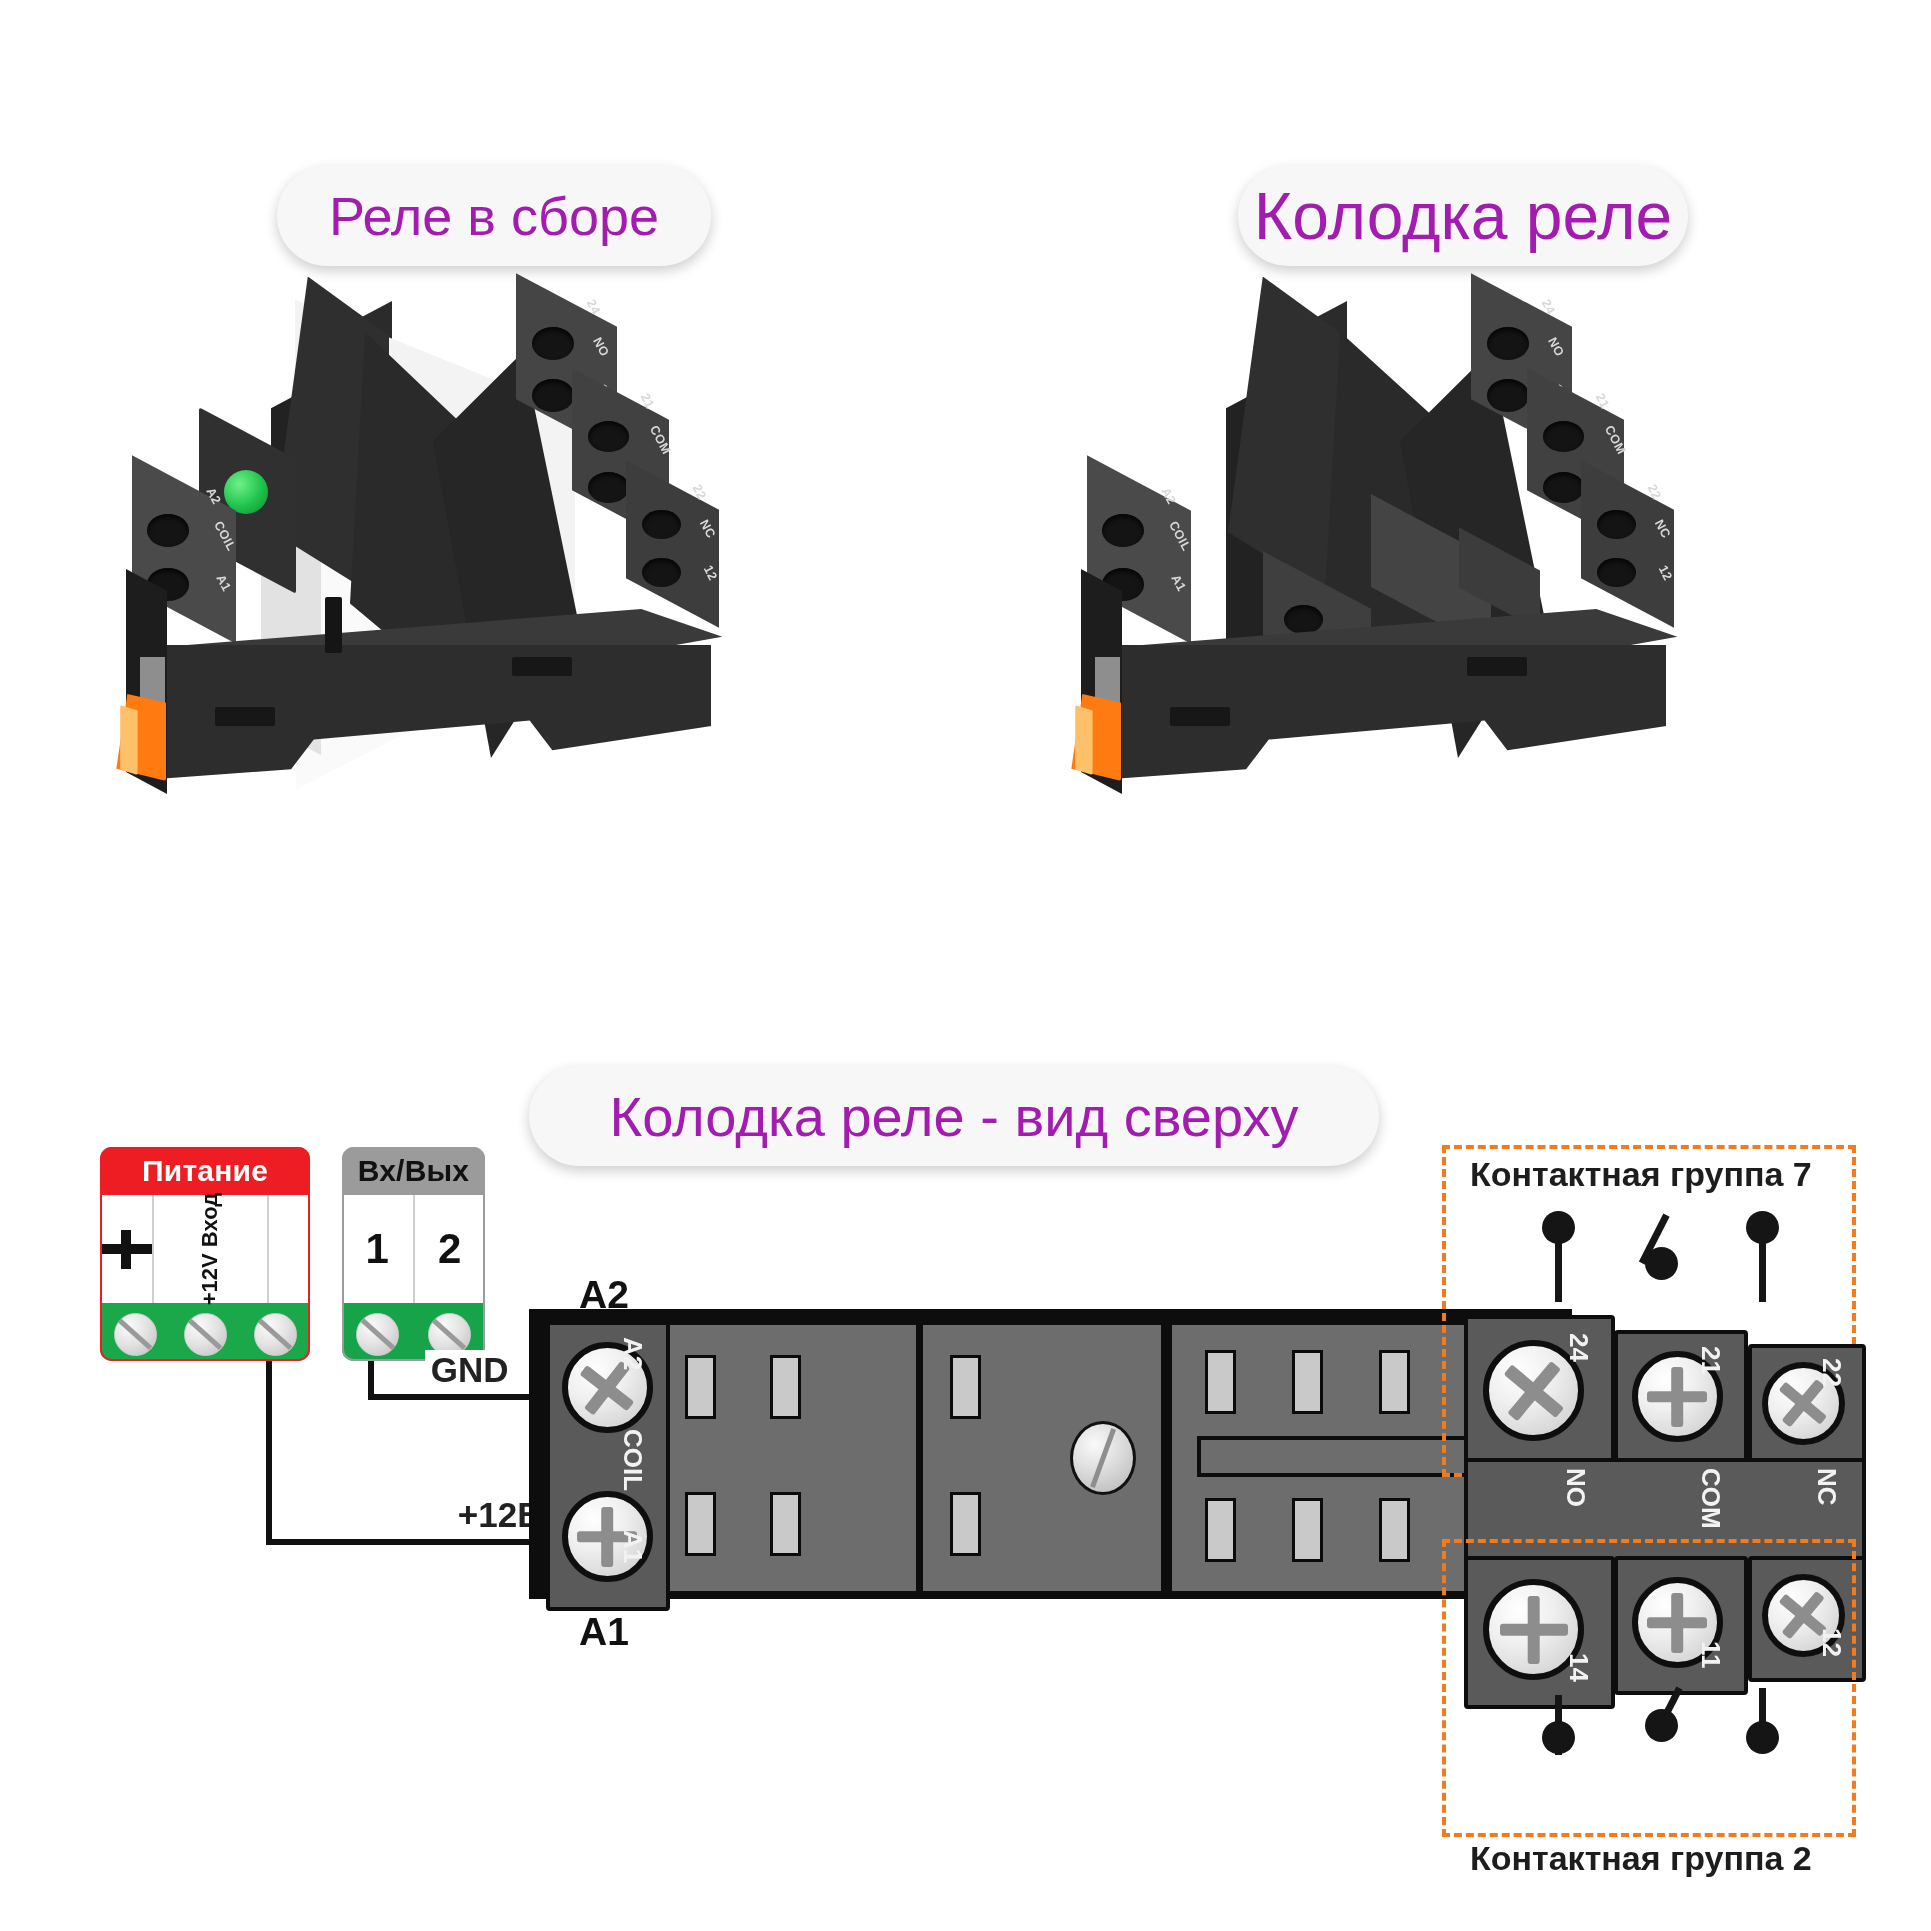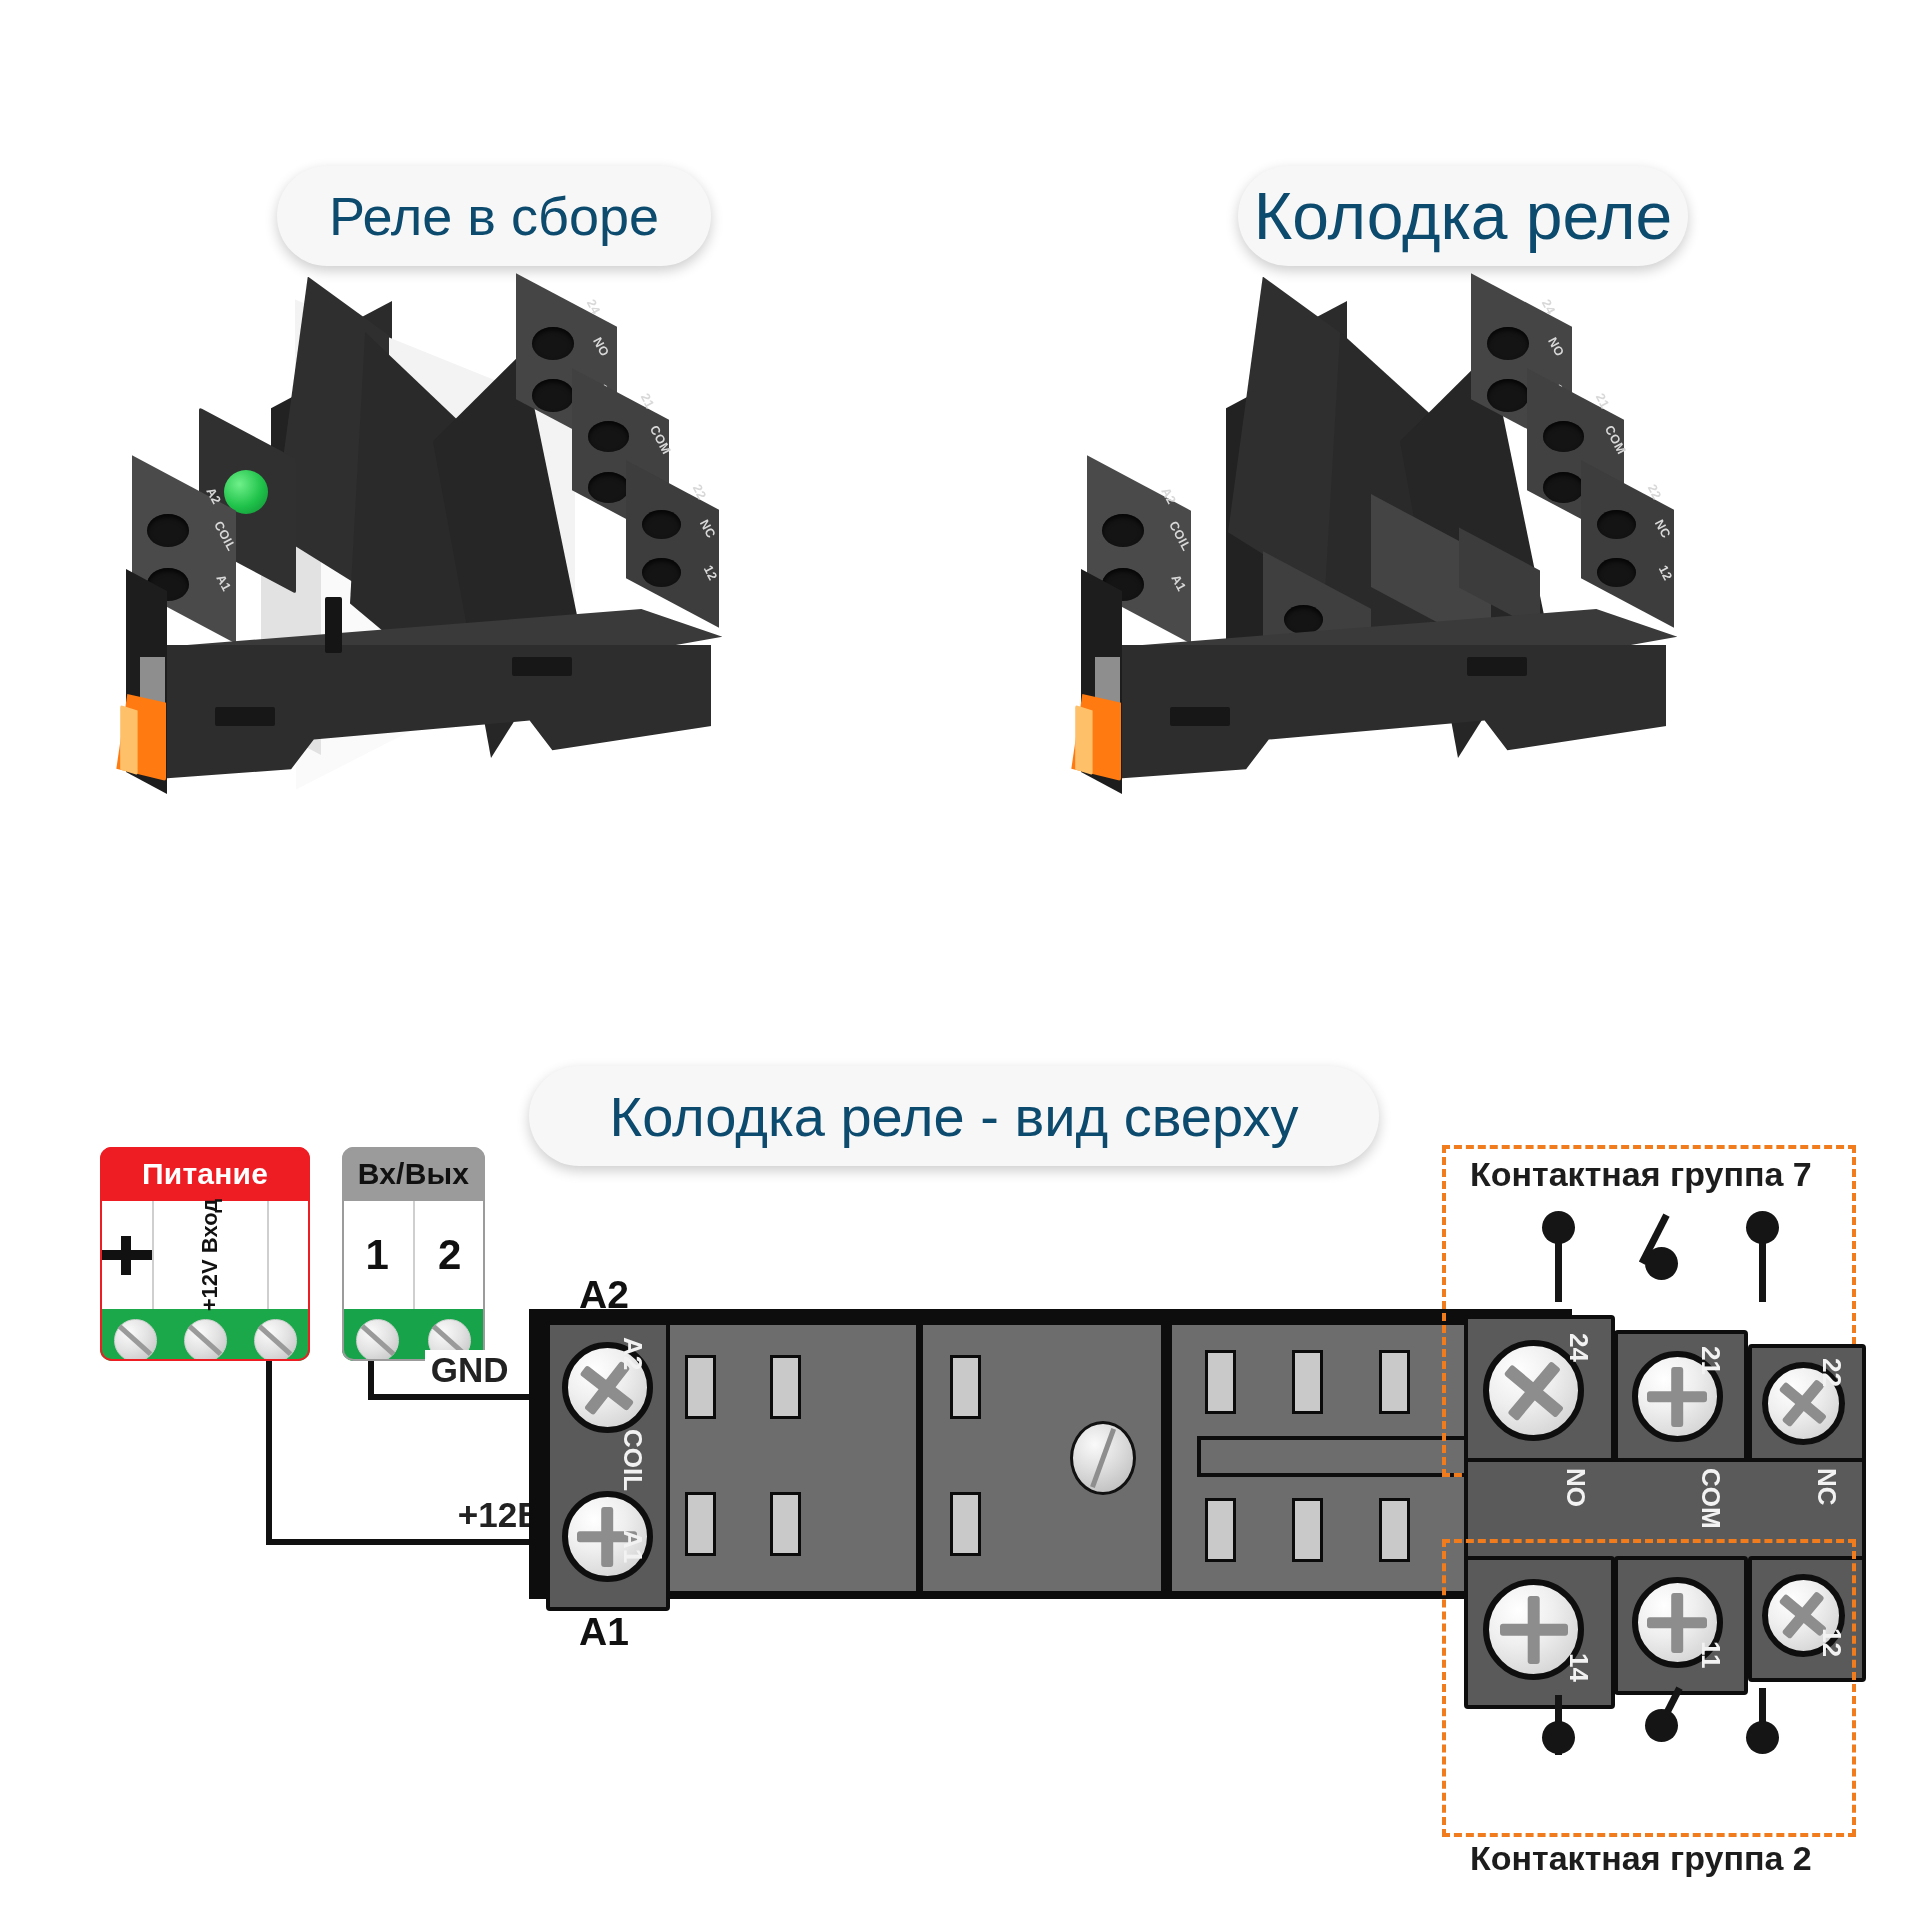--- a/index.html
+++ b/index.html
@@ -3,21 +3,21 @@
 <meta charset="utf-8">
 <style>
   html,body{margin:0;padding:0;background:#ffffff;}
   body{width:1931px;height:1931px;position:relative;font-family:"Liberation Sans",sans-serif;overflow:hidden;}
   .abs{position:absolute;}
   
   .pill{
     position:absolute;background:#f7f7f7;border-radius:68px;
     box-shadow:0 4.8px 12.6px rgba(0,0,0,.20);
     display:flex;align-items:center;justify-content:center;
-    color:#0c4a6e;font-weight:400;white-space:nowrap;
+    color:#a21caf;font-weight:400;white-space:nowrap;
   }
   #pill-assembly{left:277px;top:166px;width:434px;height:100px;font-size:54px;}
   #pill-socket{left:1238px;top:166px;width:450px;height:100px;font-size:66px;}
   #pill-topview{left:529px;top:1066px;width:850px;height:100px;font-size:56px;text-align:center;}
 
   
   .body-dark{background:#262626;}
 
   .render{position:absolute;}
   .base{position:absolute;background:#2b2b2b;}
@@ -32,21 +32,21 @@
   .led{position:absolute;border-radius:50%;background:radial-gradient(circle at 35% 32%,#6ff08a 0%,#1fc24a 55%,#0f8a33 100%);}
   .term-face{position:absolute;background:#4d4d4d;}
   .term-face-d{position:absolute;background:#404040;}
   .hole{position:absolute;border-radius:50%;background:#141414;box-shadow:inset 0 2.9px 4.8px rgba(0,0,0,.8);}
   .microlabel{position:absolute;color:#d8d8d8;font-size:12.6px;font-weight:700;letter-spacing:0.4px;white-space:nowrap;}
   .slot{position:absolute;background:#111;}
   .fin{position:absolute;background:#2e2e2e;}
 
   
   .conn{position:absolute;border-radius:11.6px;overflow:hidden;}
-  .conn-title{height:54px;display:flex;align-items:center;justify-content:center;
+  .conn-title{height:48px;display:flex;align-items:center;justify-content:center;
     color:#fff;font-size:30px;font-weight:700;letter-spacing:0.2px;}
   .conn-title.red{background:#ee1c23;}
   .conn-title.gray{background:#9b9b9b;color:#111;}
   .conn-cells{display:flex;height:108px;background:#fff;}
   .conn-cell{flex:1;display:flex;align-items:center;justify-content:center;position:relative;}
   .conn-cell + .conn-cell{border-left:2.9px solid #cfcfcf;}
   .vtext{transform:rotate(-90deg);white-space:nowrap;font-size:22px;font-weight:700;color:#111;line-height:1.0;text-align:center;}
   .bignum{font-size:42px;font-weight:700;color:#111;}
   .conn-screws{display:flex;height:62px;background:#1aa84a;}
   .conn-screws.g{background:#17a349;}

